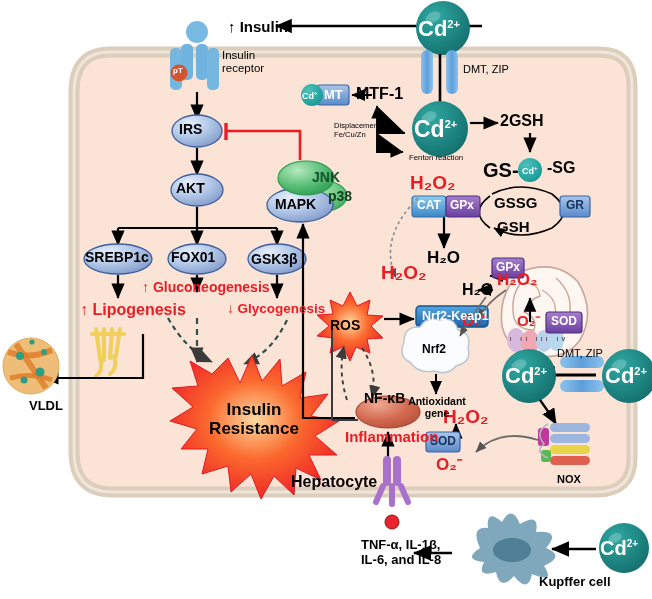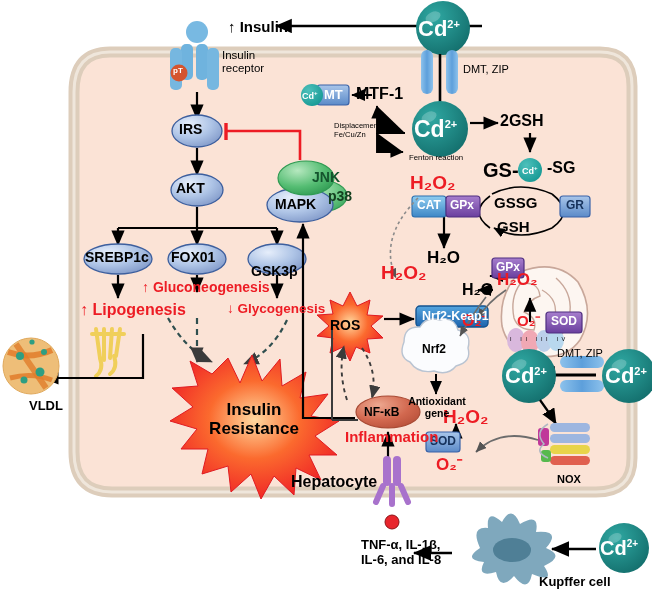--- a/index.html
+++ b/index.html
@@ -373,39 +373,39 @@
 <div class="lbl blk" style="left:605px;top:364px;font-size:22px;color:#fff;">Cd<span style="font-size:11px;vertical-align:super;">2+</span></div>
 <div class="lbl blk" style="left:557px;top:473px;font-size:11px;">NOX</div>
 <div class="lbl red" style="left:443px;top:406px;font-size:19px;">H₂O₂</div>
 <div class="lbl" style="left:430px;top:435px;font-size:12px;color:#16325c;">SOD</div>
 <div class="lbl red" style="left:436px;top:455px;font-size:17px;">O₂⁻</div>
 
 <div class="lbl blk" style="left:179px;top:122px;font-size:14px;">IRS</div>
 <div class="lbl blk" style="left:176px;top:181px;font-size:14px;">AKT</div>
 <div class="lbl blk" style="left:85px;top:250px;font-size:14px;">SREBP1c</div>
 <div class="lbl blk" style="left:171px;top:250px;font-size:14px;">FOX01</div>
-<div class="lbl blk" style="left:251px;top:264px;font-size:14px;">GSK3β</div>
+<div class="lbl blk" style="left:251px;top:252px;font-size:14px;">GSK3β</div>
 
 <div class="lbl red" style="left:80px;top:301px;font-size:16px;">↑ Lipogenesis</div>
 <div class="lbl red" style="left:142px;top:280px;font-size:14px;">↑ Gluconeogenesis</div>
 <div class="lbl red" style="left:227px;top:301px;font-size:13.5px;">↓ Glycogenesis</div>
 
 <div class="lbl blk ctr" style="left:254px;top:400px;font-size:17px;text-align:center;">Insulin<br>Resistance</div>
 <div class="lbl blk" style="left:29px;top:399px;font-size:13px;">VLDL</div>
 
 <div class="lbl" style="left:312px;top:170px;font-size:14px;color:#14532d;">JNK</div>
 <div class="lbl" style="left:328px;top:189px;font-size:14px;color:#14401f;">p38</div>
 <div class="lbl blk" style="left:275px;top:197px;font-size:14px;">MAPK</div>
 
 <div class="lbl blk" style="left:330px;top:318px;font-size:14px;">ROS</div>
 <div class="lbl" style="left:422px;top:309px;font-size:12.5px;color:#fff;">Nrf2-Keap1</div>
 <div class="lbl blk thin" style="left:422px;top:343px;font-size:12px;font-weight:bold;">Nrf2</div>
 <div class="lbl blk ctr" style="left:437px;top:396px;font-size:10.5px;text-align:center;">Antioxidant<br>gene</div>
 
-<div class="lbl blk" style="left:364px;top:406px;font-size:12px;">NF-κB</div>
+<div class="lbl blk" style="left:364px;top:391px;font-size:14px;">NF-κB</div>
 <div class="lbl red" style="left:345px;top:429px;font-size:15px;">Inflammation</div>
 
 <div class="lbl blk" style="left:291px;top:473px;font-size:16px;">Hepatocyte</div>
 <div class="lbl blk" style="left:361px;top:538px;font-size:13px;">
   <span>TNF-α, IL-1β,</span><br>
   <span>IL-6, and IL-8</span>
 </div>
 <div class="lbl blk" style="left:539px;top:575px;font-size:13px;">Kupffer cell</div>
 <div class="lbl blk" style="left:600px;top:537px;font-size:20px;color:#fff;">Cd<span style="font-size:10px;vertical-align:super;">2+</span></div>
 

